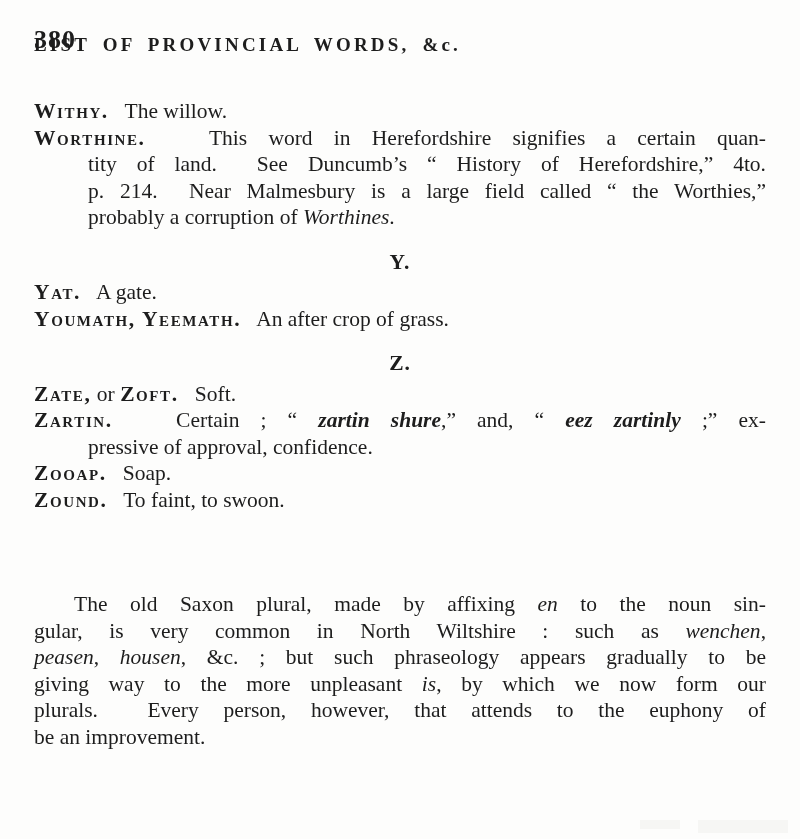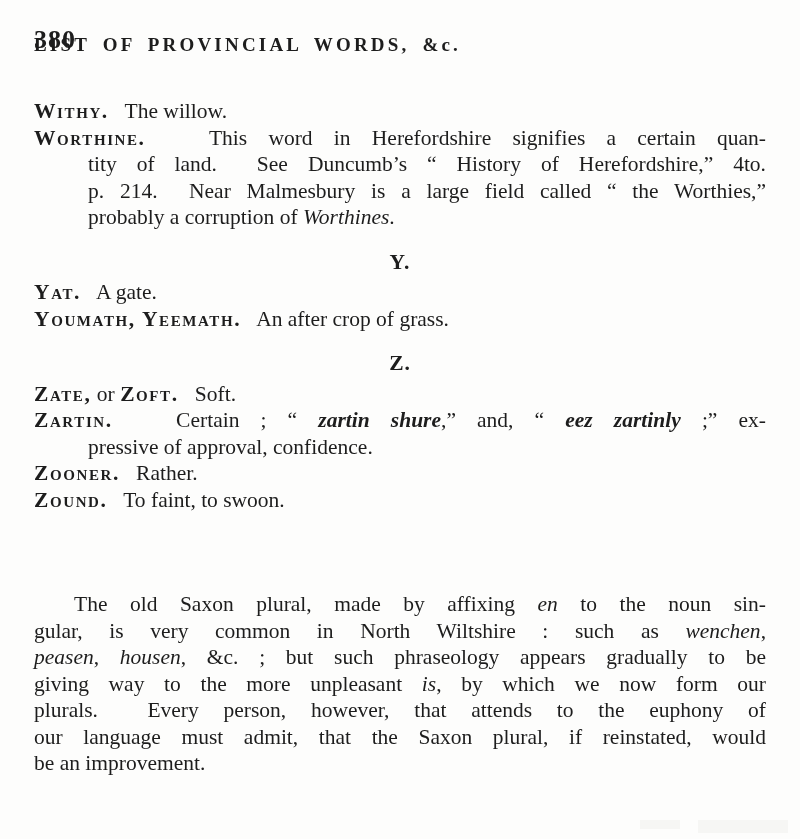--- a/index.html
+++ b/index.html
@@ -95,32 +95,31 @@
   <div class="section-heading">Z.</div>
 
   <div class="entry">
       <div class="line"><span class="seg-hw">Zate,</span><span class="seg-n"> or </span><span class="seg-hw">Zoft.</span><span class="seg-n">&nbsp;&nbsp; Soft.</span></div>
     </div>
   <div class="entry">
       <div class="line just"><span class="seg-hw">Zartin.</span><span class="seg-n">&nbsp;&nbsp; Certain ; “ </span><span class="seg-bi">zartin shure</span><span class="seg-n">,” and, “ </span><span class="seg-bi">eez zartinly</span><span class="seg-n"> ;” ex-</span></div>
       <div class="line cont"><span class="seg-n">pressive of approval, confidence.</span></div>
     </div>
   <div class="entry">
-      <div class="line"><span class="seg-hw">Zooner.</span><span class="seg-n">&nbsp;&nbsp; Rather.</span></div>
+      <div class="line"><span class="seg-hw">Zooap.</span><span class="seg-n">&nbsp;&nbsp; Soap.</span></div>
     </div>
   <div class="entry">
       <div class="line"><span class="seg-hw">Zound.</span><span class="seg-n">&nbsp;&nbsp; To faint, to swoon.</span></div>
     </div>
 
   <div class="paragraph">
       <div class="line just pindent"><span class="seg-n">The old Saxon plural, made by affixing </span><span class="seg-i">en</span><span class="seg-n"> to the noun sin-</span></div>
       <div class="line just"><span class="seg-n">gular, is very common in North Wiltshire : such as </span><span class="seg-i">wenchen</span><span class="seg-n">,</span></div>
       <div class="line just"><span class="seg-i">peasen</span><span class="seg-n">, </span><span class="seg-i">housen</span><span class="seg-n">, &amp;c. ; but such phraseology appears gradually to be</span></div>
       <div class="line just"><span class="seg-n">giving way to the more unpleasant </span><span class="seg-i">is</span><span class="seg-n">, by which we now form our</span></div>
       <div class="line just"><span class="seg-n">plurals.&nbsp; Every person, however, that attends to the euphony of</span></div>
-      <div class="line just"><span class="seg-n">our language must admit, that the Saxon plural, if reinstated, would</span></div>
       <div class="line"><span class="seg-n">be an improvement.</span></div>
     </div>
 
   <div class="scan-artifact artifact-1"></div>
   <div class="scan-artifact artifact-2"></div>
 
 </div>
 
 </body></html>

